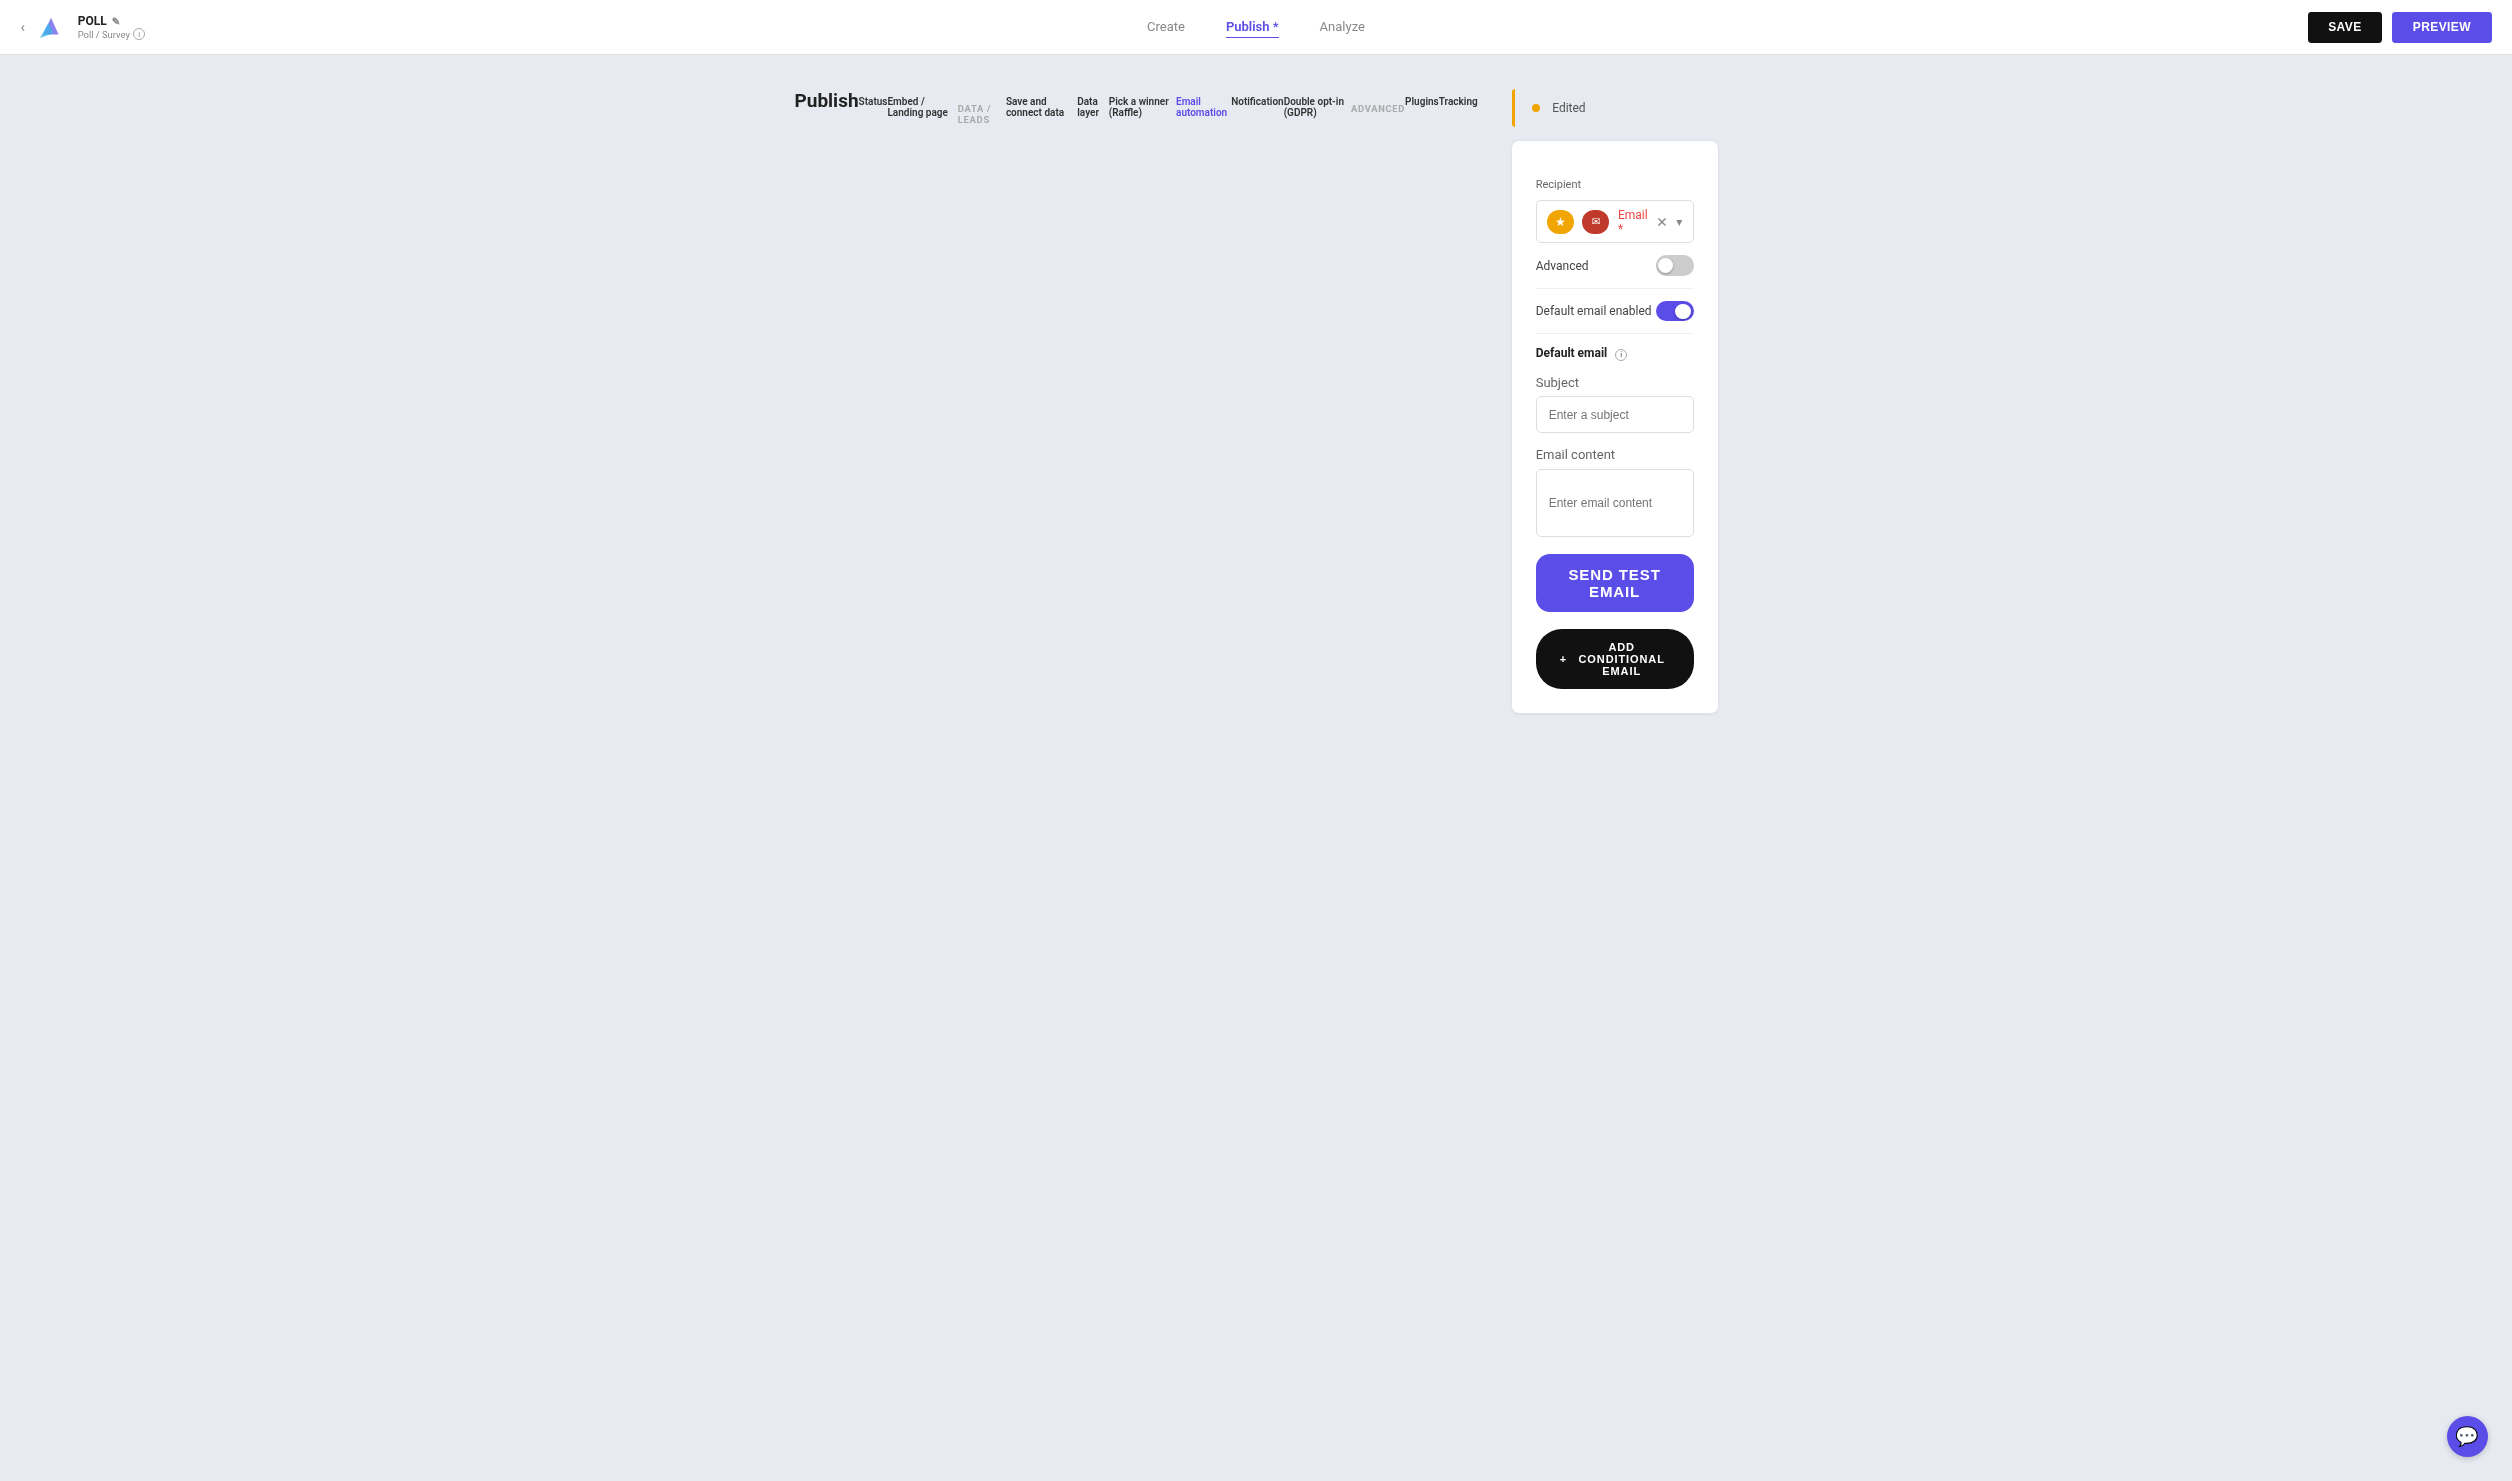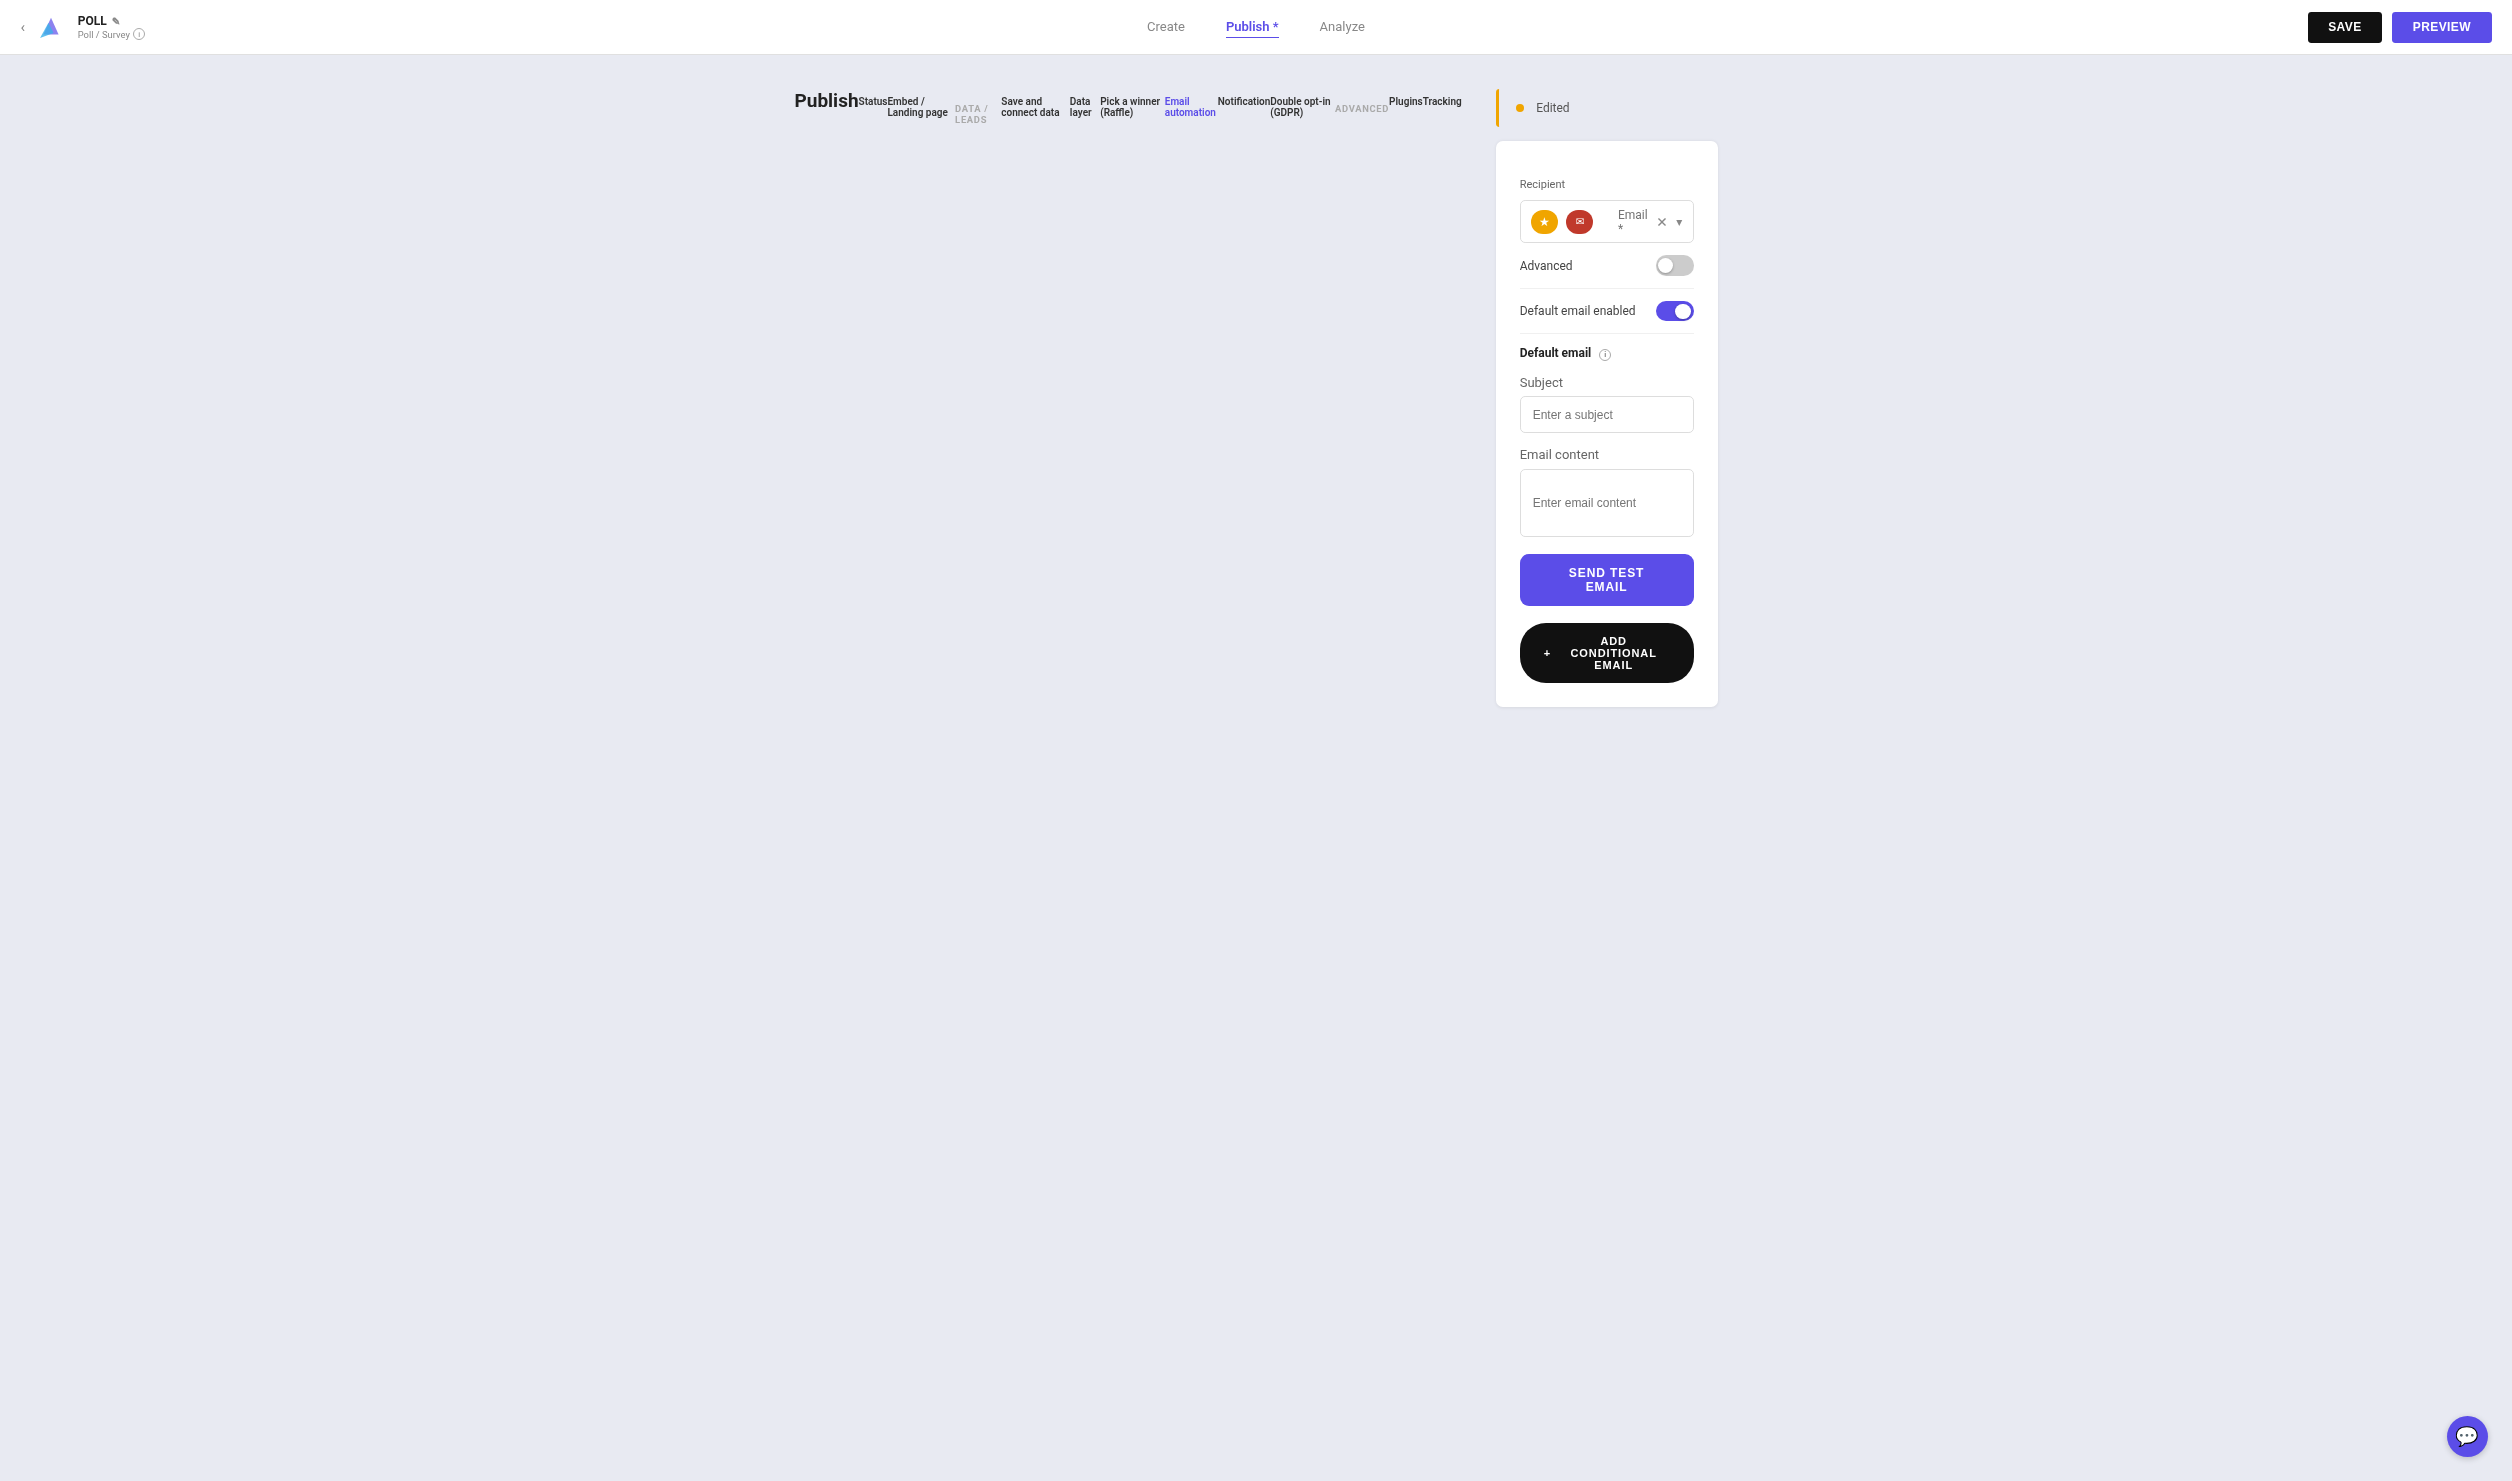--- a/index.html
+++ b/index.html
@@ -235,22 +235,21 @@
       height: 24px;
       display: flex;
       align-items: center;
       justify-content: center;
       color: #fff;
       font-size: 10.3px;
     }
     .recipient-text {
       flex: 1;
       font-size: 12px;
-      color: #737373;
-      margin-left: 16px;
+      color: #ef4444;
     }
     .recipient-clear {
       color: #888;
       cursor: pointer;
       font-size: 13.7px;
     }
     .recipient-dropdown {
       color: #888;
       cursor: pointer;
       font-size: 12px;
@@ -328,23 +327,23 @@
       height: 68px;
       resize: vertical;
     }
 
     
     .btn-send-test {
       background: #5b4de8;
       color: #fff;
       border: none;
       padding: 12px 27px;
-      font-size: 12px;
-      font-weight: 700;
-      border-radius: 9px;
+      font-size: 15px;
+      font-weight: 700;
+      border-radius: 14px;
       cursor: pointer;
       letter-spacing: 0.9px;
       margin-top: 17px;
       display: block;
       margin-left: auto;
       margin-right: auto;
     }
 
     
     .btn-add-conditional {

